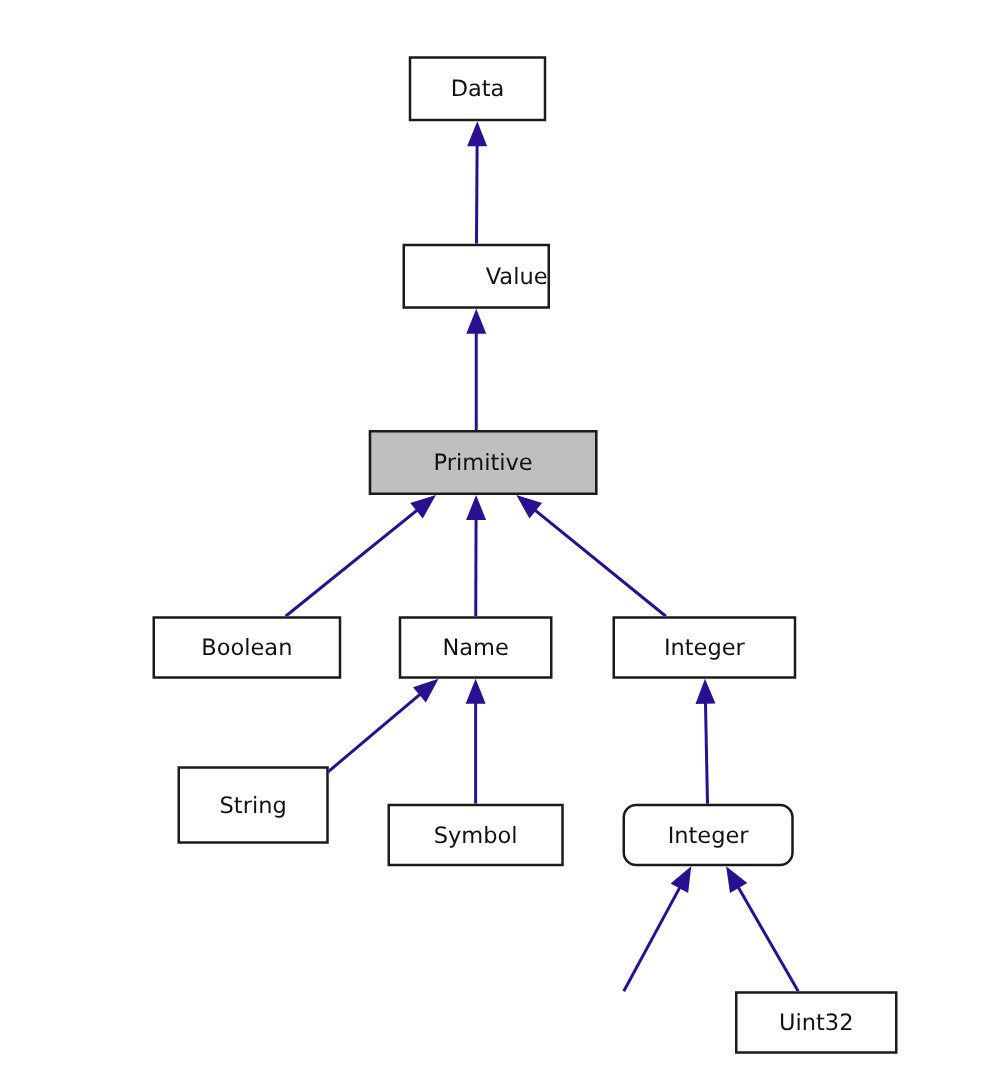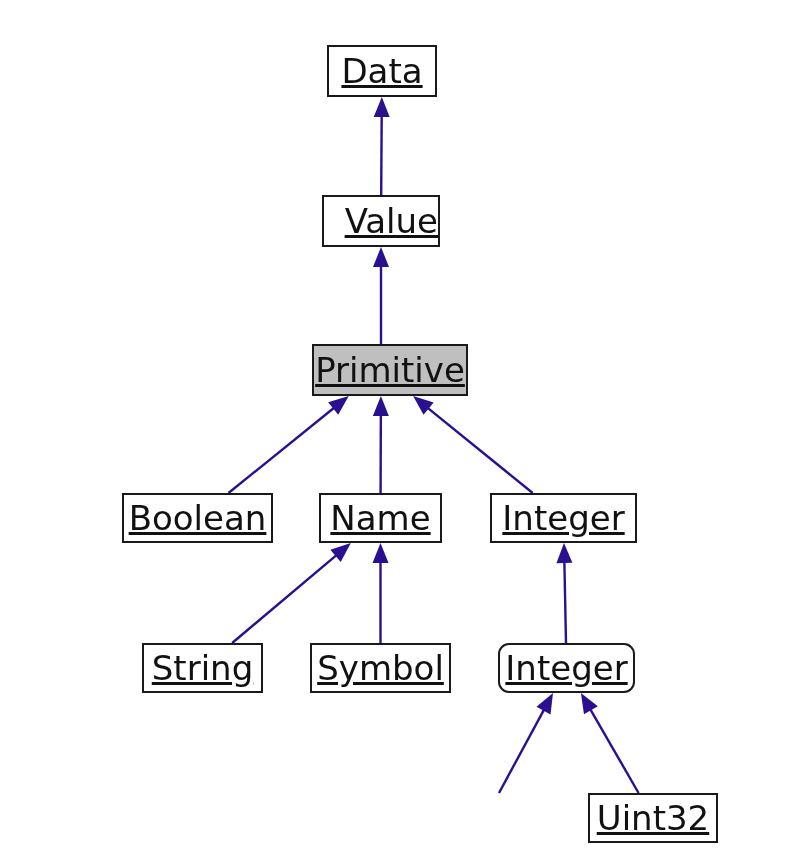--- a/index.html
+++ b/index.html
@@ -23,38 +23,37 @@
     height: 860px;
   }
   .node {
     position: absolute;
     box-sizing: border-box;
     border: 2.5px solid var(--border, #1a1a1a);
     background: var(--fill, #ffffff);
     display: flex;
     align-items: center;
     justify-content: center;
-    font-size: 34px;
+    font-size: 18px;
     color: var(--text, #111111);
     white-space: nowrap;
     cursor: pointer;
-    text-decoration: underline;
   }
   .node.highlighted {
     background: var(--hfill, #bfbfbf);
     cursor: default;
   }
   
   #node-data      { left: 327px; top:  45px; width: 110px; height: 52px; }
   #node-value     { left: 322px; top: 195px; width: 118px; height: 52px; justify-content: flex-end; }
-  #node-primitive { left: 312px; top: 344px; width: 156px; height: 52px; }
+  #node-primitive { left: 295px; top: 344px; width: 183px; height: 52px; }
   #node-boolean   { left: 122px; top: 493px; width: 151px; height: 50px; }
   #node-name      { left: 319px; top: 493px; width: 123px; height: 50px; }
   #node-number    { left: 490px; top: 493px; width: 147px; height: 50px; }
-  #node-string    { left: 142px; top: 643px; width: 121px; height: 50px; }
+  #node-string    { left: 142px; top: 613px; width: 121px; height: 62px; }
   #node-symbol    { left: 310px; top: 643px; width: 141px; height: 50px; justify-content: center; }
   #node-integer   { left: 498px; top: 643px; width: 137px; height: 50px; border-radius: 11px; }
   #node-int32     { left: 429px; top: 793px; width: 113px; height: 50px; }
   #node-uint32    { left: 588px; top: 793px; width: 130px; height: 50px; }
 </style>
 </head>
 <body>
 
 <div id="stage" style="--bg: #ffffff; --border: #1a1a1a; --fill: #ffffff; --hfill: #bfbfbf; --text: #111111;">
   <svg id="edges-layer" viewBox="0 0 804 860" xmlns="http://www.w3.org/2000/svg">

